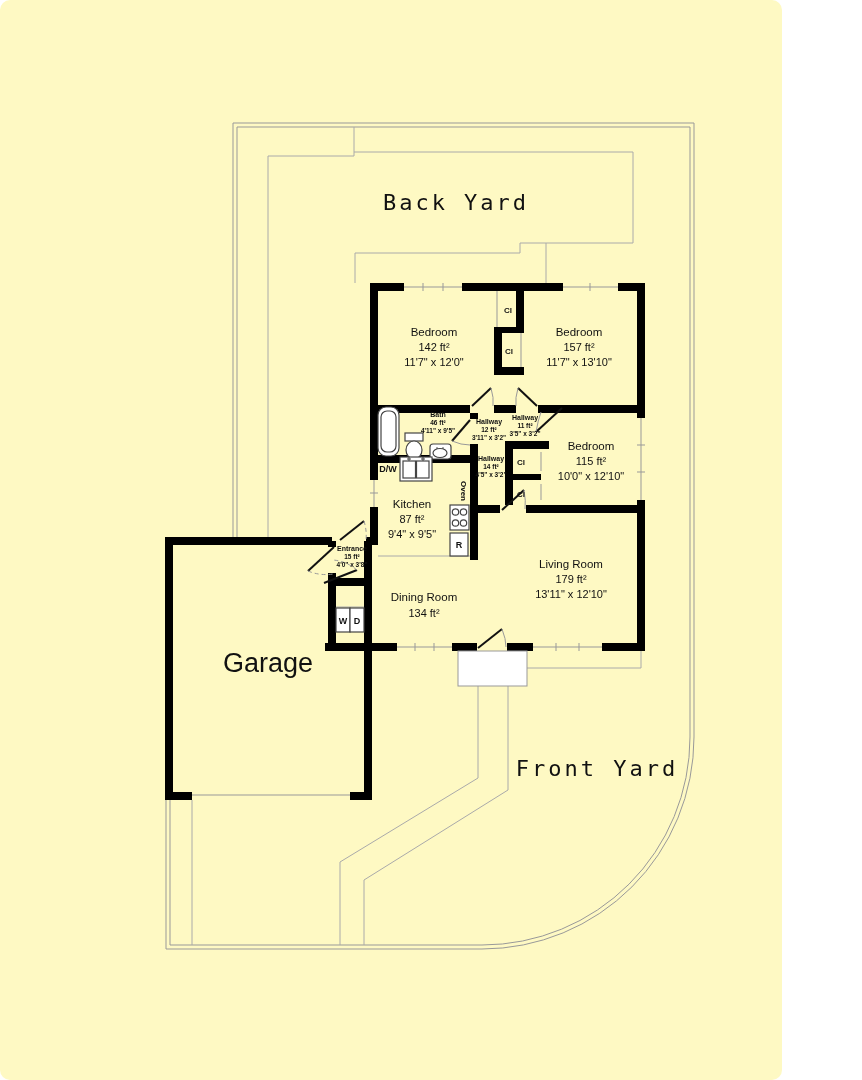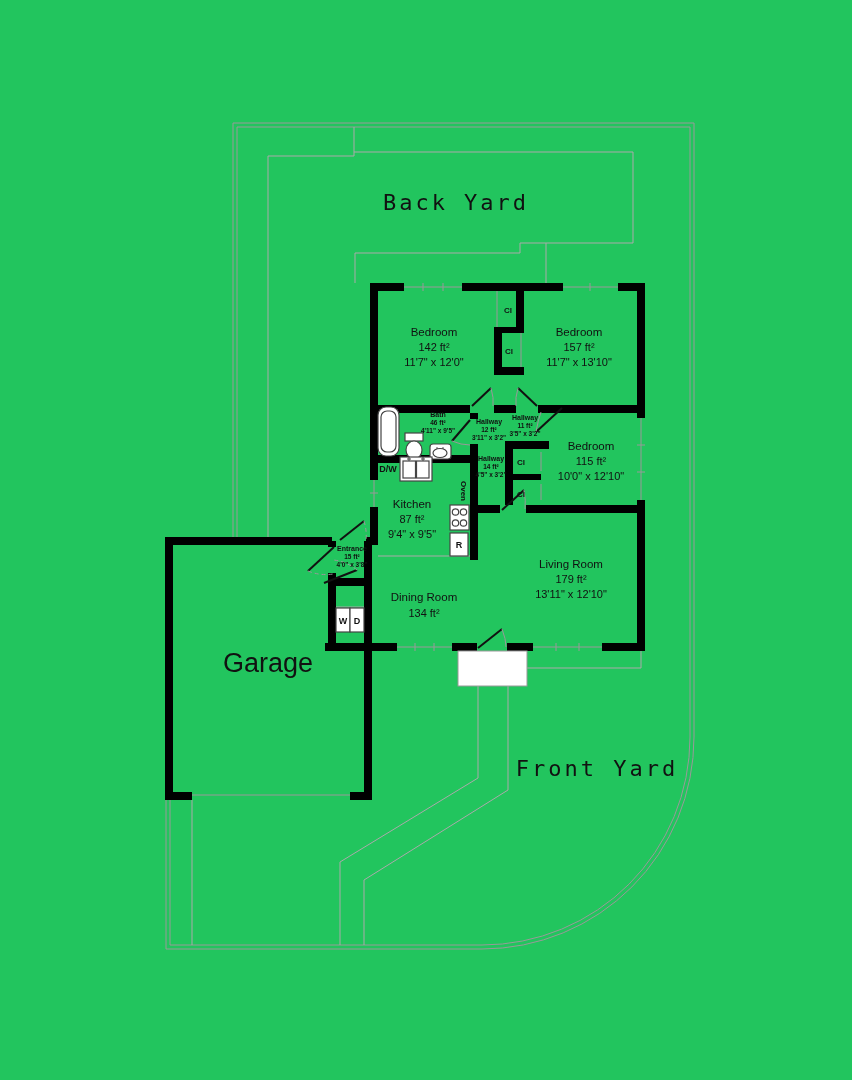--- a/index.html
+++ b/index.html
@@ -1,16 +1,16 @@
 <!DOCTYPE html>
 <html><head>
 <meta charset="utf-8">
 <style>
   html,body{margin:0;padding:0;background:#ffffff;}
-  .stage{width:852px;height:1080px;position:relative;background:#22c55e;overflow:hidden;}
+  .stage{width:782px;height:1080px;position:relative;background:#fef9c3;overflow:hidden;border-radius:10px;}
   svg{display:block;}
   text{fill:#111;}
   .yard-label{font-family:"DejaVu Sans Mono",monospace;font-size:22px;letter-spacing:3px;fill:#111;}
   .room-name{font-family:"Liberation Sans",sans-serif;font-size:11.5px;}
   .room-sub{font-family:"Liberation Sans",sans-serif;font-size:11px;}
   .small-name{font-family:"Liberation Sans",sans-serif;font-size:7px;font-weight:bold;}
   .small-sub{font-family:"Liberation Sans",sans-serif;font-size:6.5px;font-weight:bold;}
   .tag{font-family:"Liberation Sans",sans-serif;font-size:9px;font-weight:bold;}
   .tag-sm{font-family:"Liberation Sans",sans-serif;font-size:8px;font-weight:bold;}
   .garage-label{font-family:"Liberation Sans",sans-serif;font-size:27px;}

